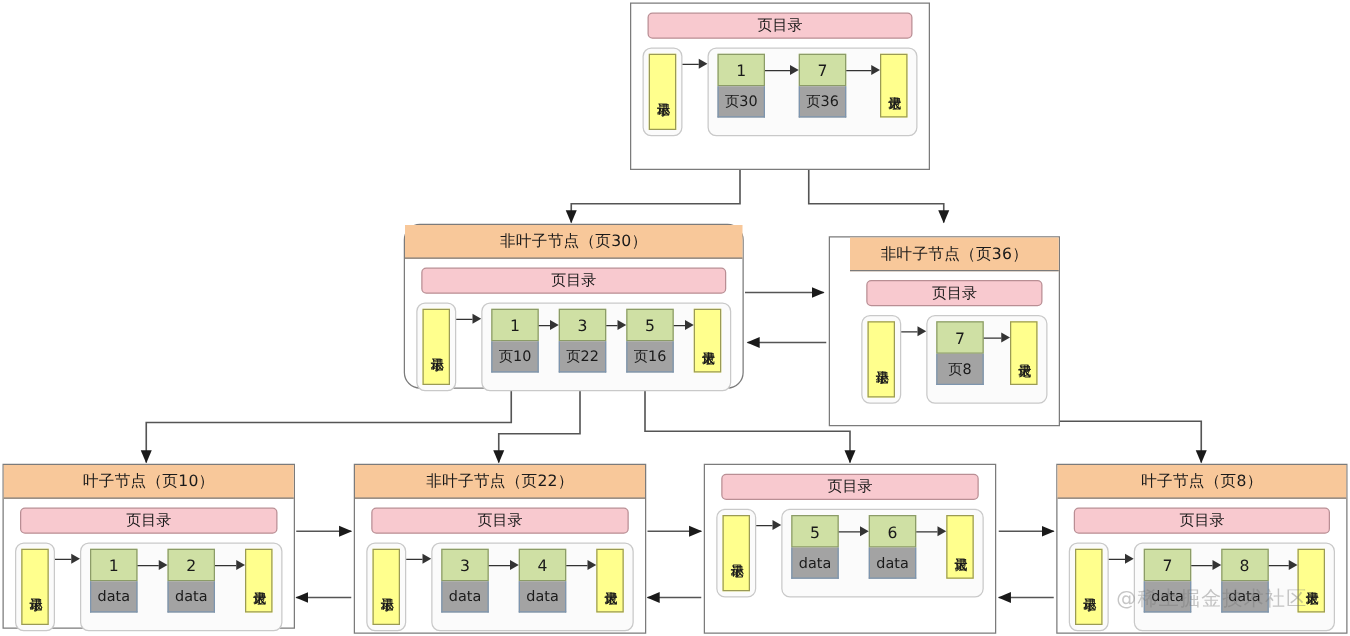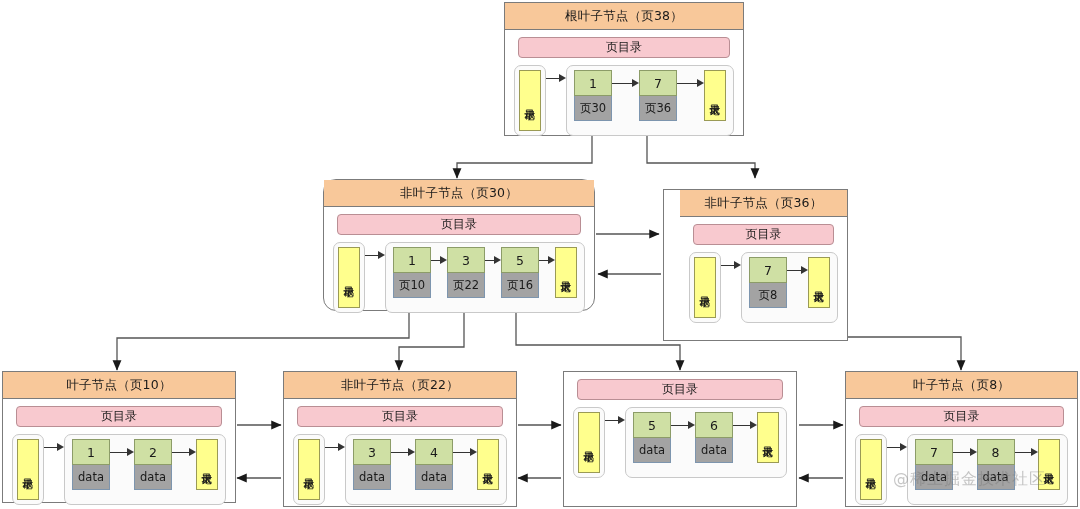--- a/index.html
+++ b/index.html
@@ -253,21 +253,20 @@
 
       <path d="M518,425 L561,425" marker-end="url(#ah)"></path>
       <path d="M561,478 L518,478" marker-end="url(#ah)"></path>
 
       <path d="M799,425 L843,425" marker-end="url(#ah)"></path>
       <path d="M843,478 L799,478" marker-end="url(#ah)"></path>
     </g>
   </svg>
 
   <div class="node" style="left:504px; top:2px; width:240px; height:134px;">
-    <div class="node-header">根叶子节点（页38）</div>
     <div class="node-body">
       <div class="page-dir">页目录</div>
       <div class="rec-row">
         <div class="minrec-wrap">
           <div class="vert-label minrec">最小记录</div>
         </div>
         <div class="lead-arrow"></div>
         <div class="slots-wrap">
           <div class="slot-flow">
             <div class="cell">

